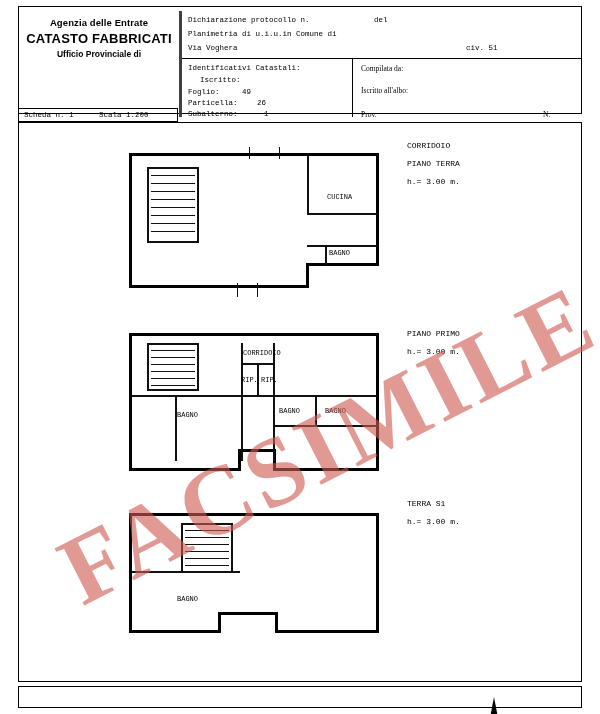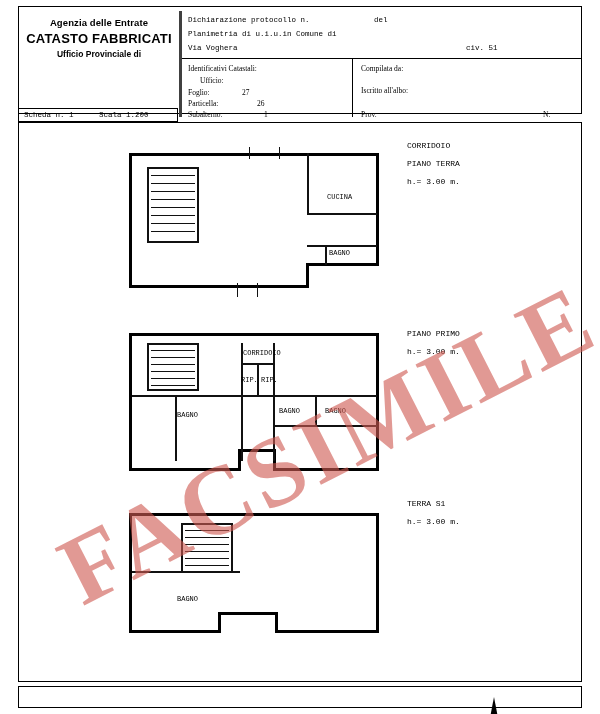--- a/index.html
+++ b/index.html
@@ -10,21 +10,21 @@
   .header{position:absolute;left:18px;top:6px;width:564px;height:108px;border:1px solid #000;box-sizing:border-box;}
   .hdr-left{position:absolute;left:0;top:0;width:160px;height:100%;box-sizing:border-box;display:flex;flex-direction:column;align-items:center;justify-content:flex-start;padding-top:10px;}
   .hdr-left .l1{font-size:9.5px;font-weight:bold;letter-spacing:.1px;}
   .hdr-left .l2{font-size:13px;font-weight:bold;margin-top:3px;letter-spacing:.2px;}
   .hdr-left .l3{font-size:8.5px;font-weight:bold;margin-top:3px;}
 
   .hdr-right{position:absolute;left:160px;top:4px;right:0;height:100%;border-left:3px solid #404040;box-sizing:border-box;}
   .row-dich{position:relative;height:48px;border-bottom:1px solid #000;box-sizing:border-box;font-family:"Liberation Mono",monospace;font-size:7.5px;}
   .row-dich .c{position:absolute;white-space:nowrap;}
   .lower{position:absolute;left:0;top:48px;right:0;bottom:0;}
-  .lw-left{position:absolute;left:0;top:0;width:170px;bottom:0;box-sizing:border-box;font-family:Liberation Serif, serif;font-size:7.5px;}
+  .lw-left{position:absolute;left:0;top:0;width:170px;bottom:0;box-sizing:border-box;font-family:Liberation Mono, monospace;font-size:7.5px;}
   .lw-right{position:absolute;left:170px;top:0;right:0;bottom:0;border-left:1px solid #000;box-sizing:border-box;font-family:Liberation Serif, serif;font-size:7.5px;}
   .lw-left .c,.lw-right .c{position:absolute;white-space:nowrap;}
 
   
   .scheda{position:absolute;left:18px;top:108px;width:160px;height:14px;border:1px solid #000;box-sizing:border-box;font-family:"Liberation Mono",monospace;font-size:7.5px;}
   .scheda .c{position:absolute;top:2px;white-space:nowrap;}
 
   
   .frame{position:absolute;left:18px;top:122px;width:564px;height:560px;border:1px solid #000;box-sizing:border-box;background:#fff;}
 
@@ -68,23 +68,23 @@
         <span class="c" style="left:6px;top:5px;">Dichiarazione protocollo n.</span>
         <span class="c" style="left:192px;top:5px;">del</span>
         <span class="c" style="left:6px;top:19px;">Planimetria di u.i.u.in Comune di</span>
         <span class="c" style="left:6px;top:33px;">Via Voghera</span>
         <span class="c" style="left:284px;top:33px;">civ. 51</span>
       </div>
 
       <div class="lower">
         <div class="lw-left">
           <span class="c" style="left:6px;top:5px;">Identificativi Catastali:</span>
-          <span class="c" style="left:18px;top:17px;">Ufficio:</span>
+          <span class="c" style="left:18px;top:17px;">Iscritto:</span>
           <span class="c" style="left:6px;top:29px;">Foglio:</span>
-          <span class="c" style="left:60px;top:29px;">27</span>
+          <span class="c" style="left:60px;top:29px;">49</span>
           <span class="c" style="left:6px;top:40px;">Particella:</span>
           <span class="c" style="left:75px;top:40px;">26</span>
           <span class="c" style="left:6px;top:51px;">Subalterno:</span>
           <span class="c" style="left:82px;top:51px;">1</span>
         </div>
         <div class="lw-right">
           <span class="c" style="left:8px;top:5px;">Compilata da:</span>
           <span class="c" style="left:8px;top:27px;">Iscritto all'albo:</span>
           <span class="c" style="left:8px;top:51px;">Prov.</span>
           <span class="c" style="left:190px;top:51px;">N.</span>

